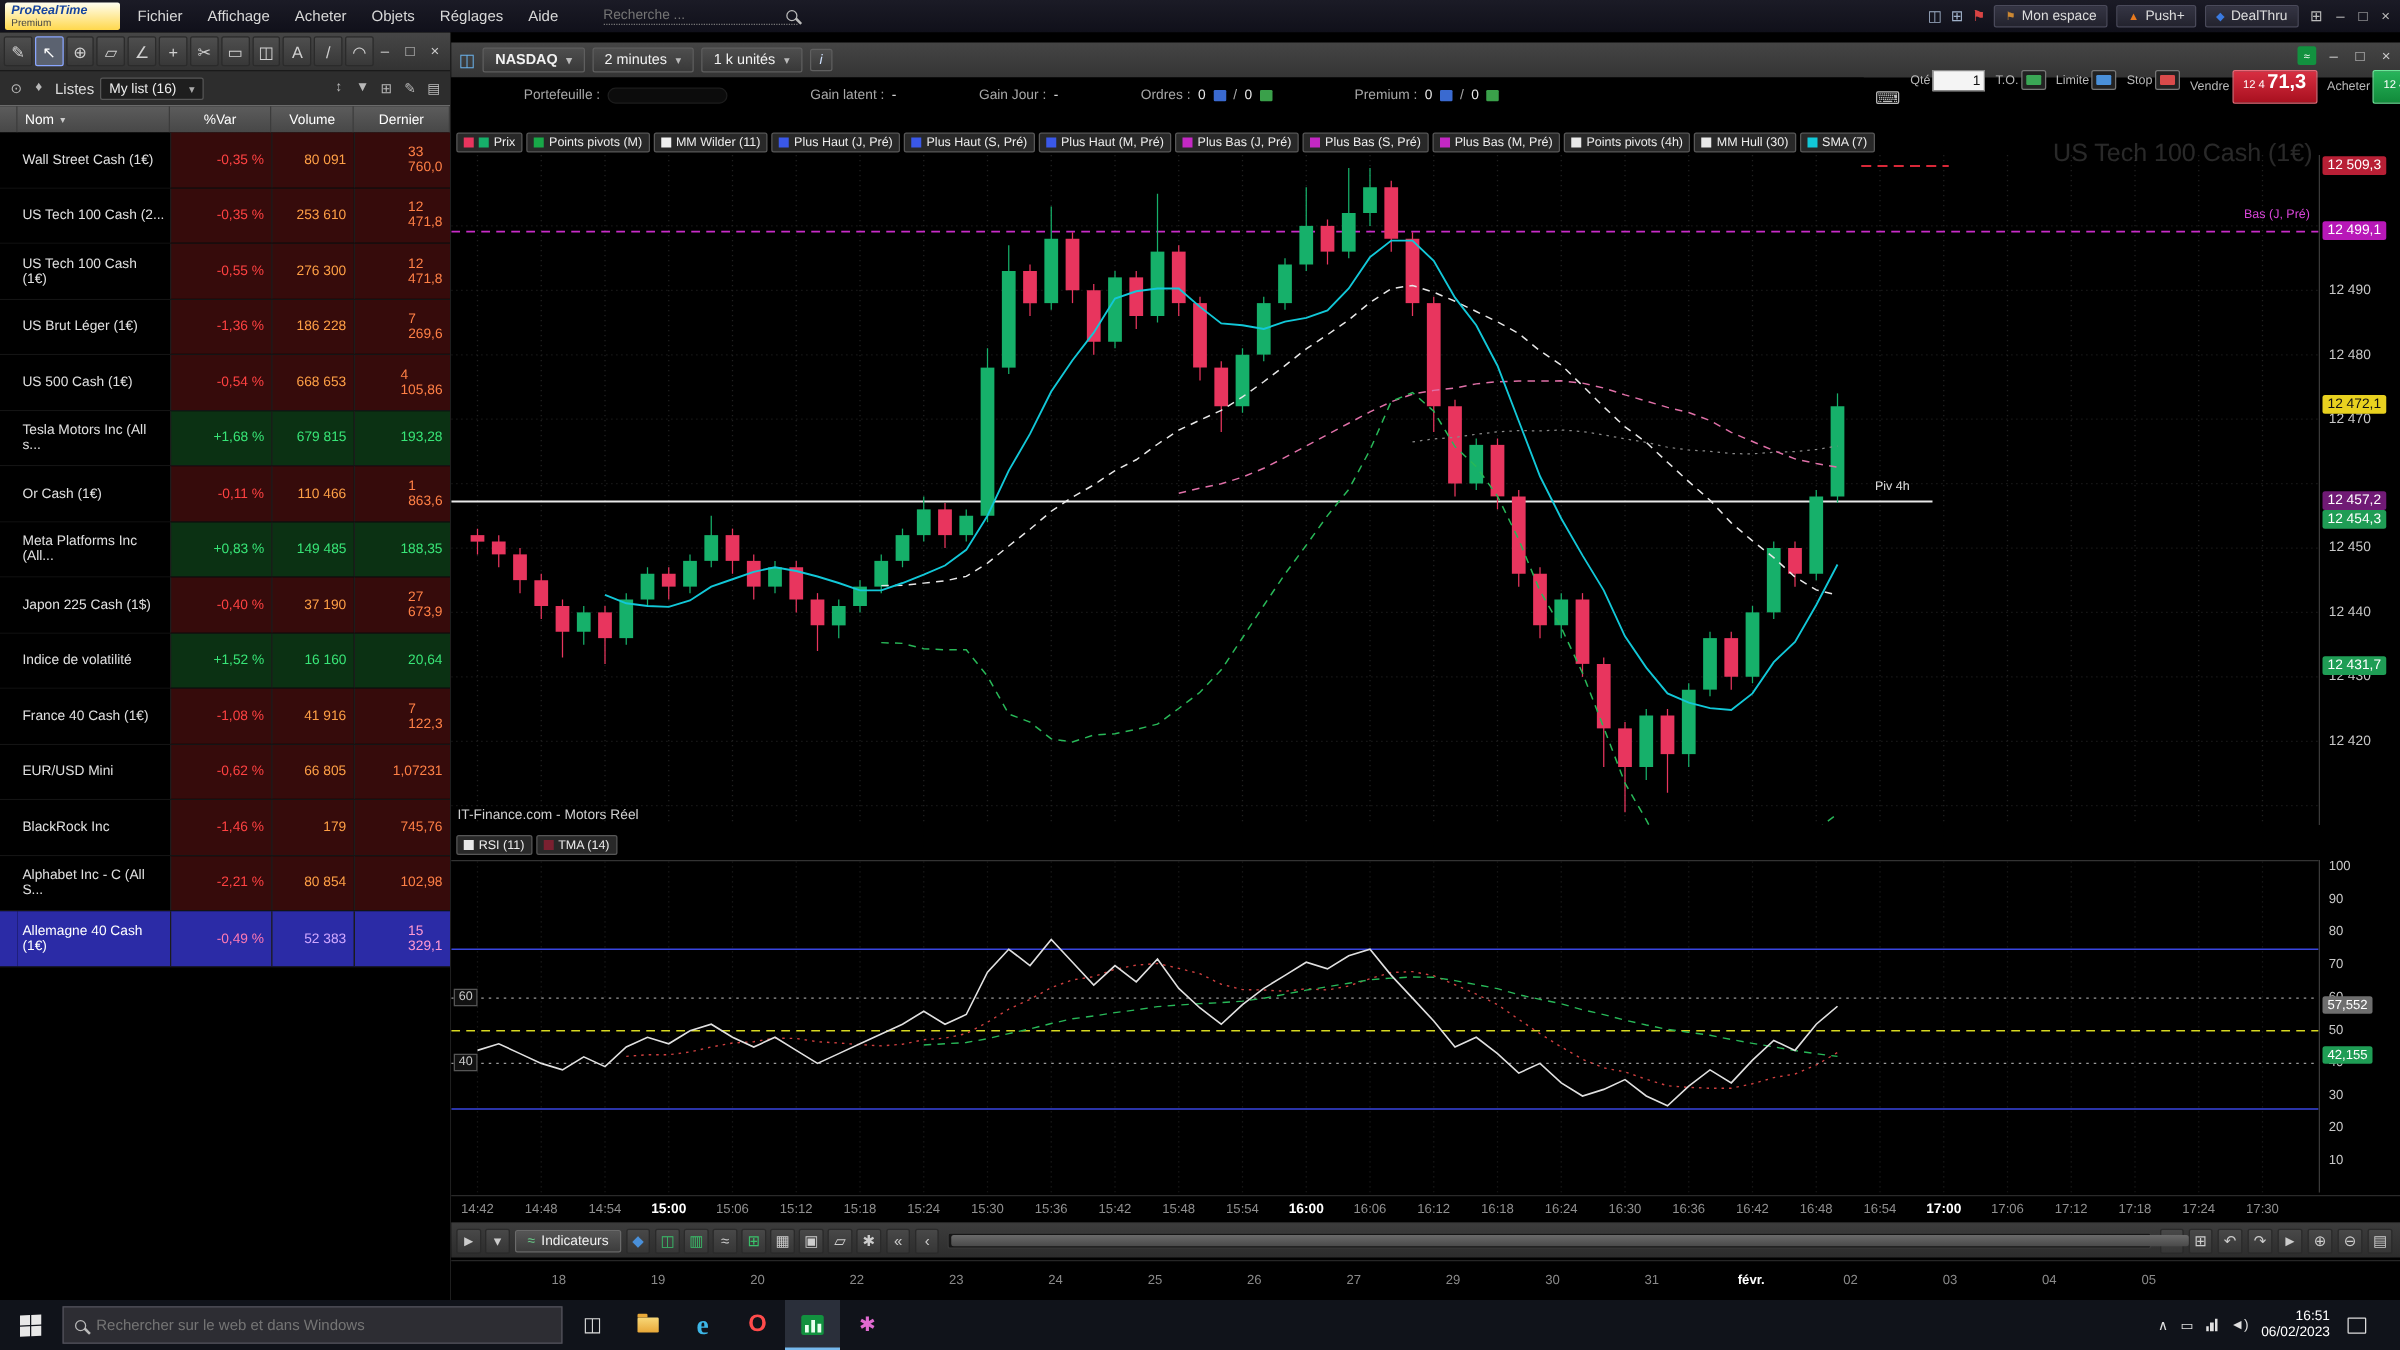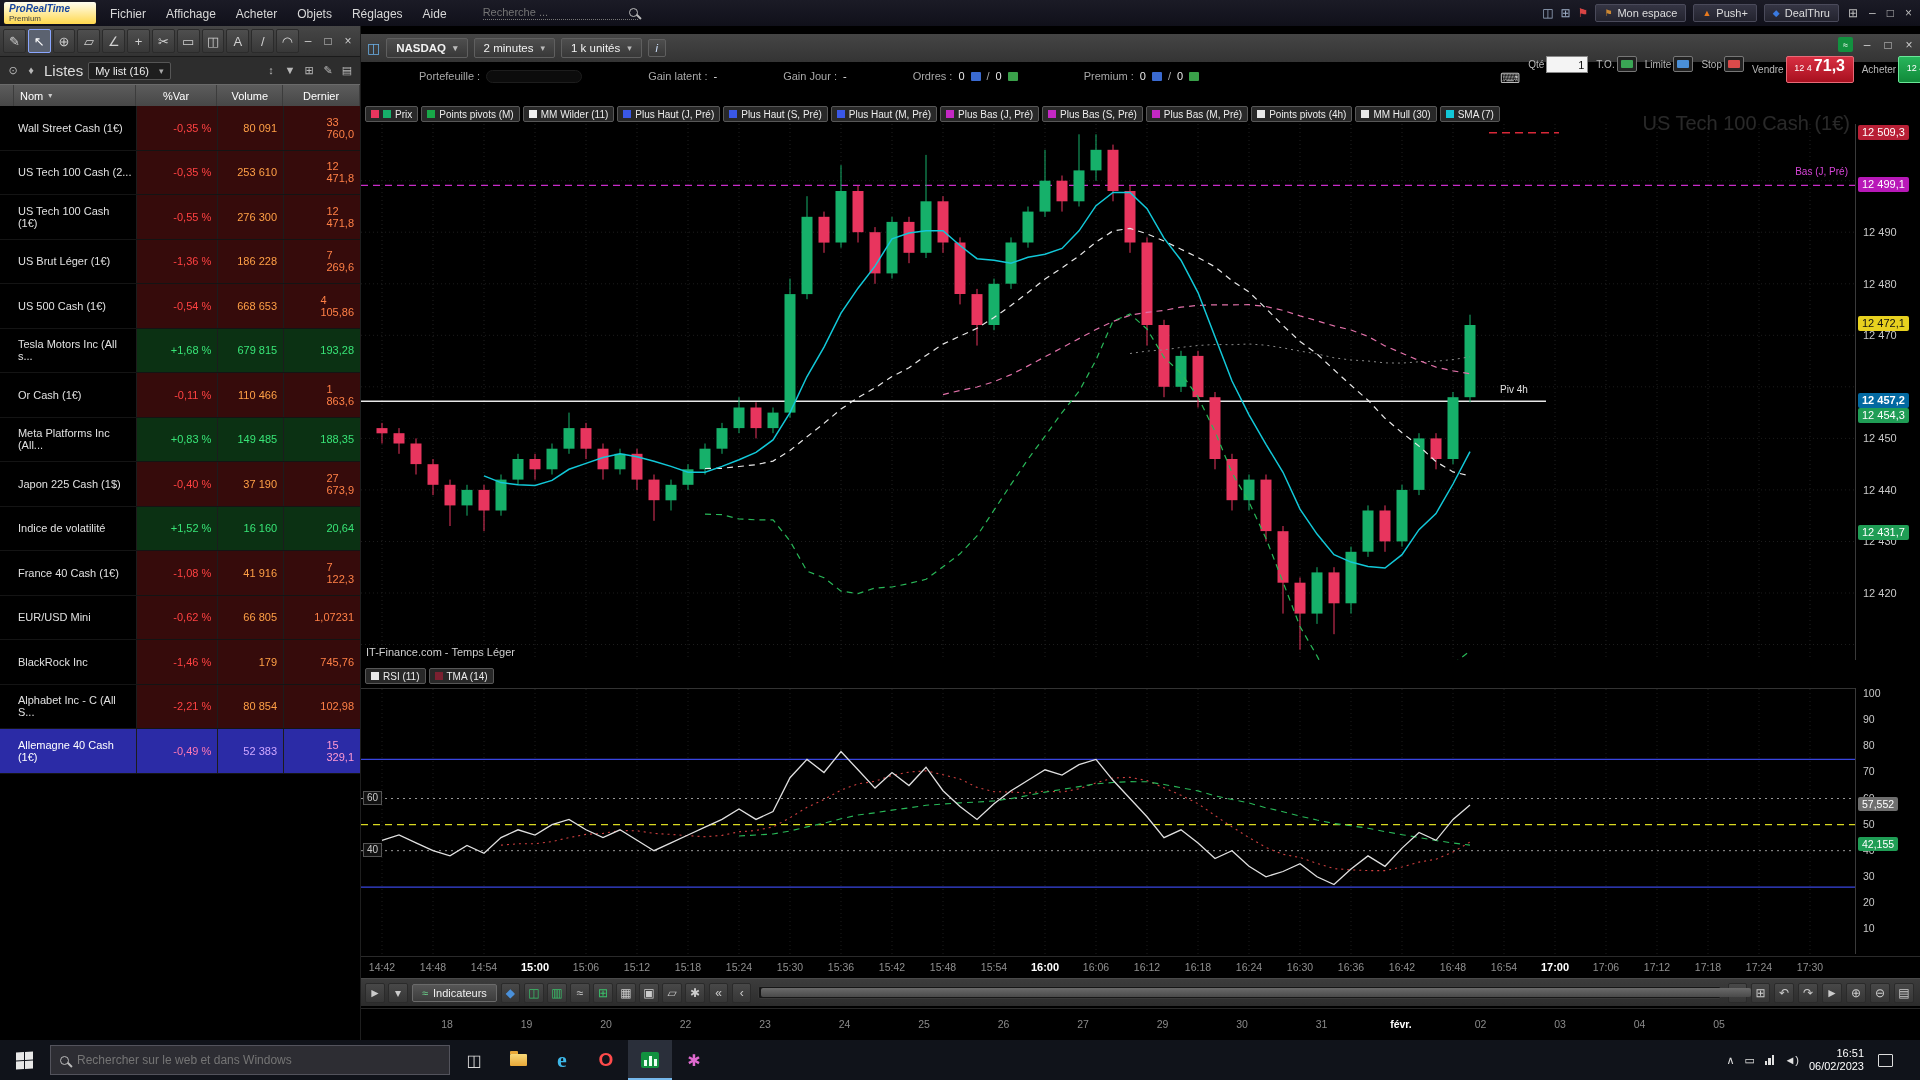--- a/index.html
+++ b/index.html
@@ -40,21 +40,21 @@
   .tool { width:24px; height:24px; display:flex; align-items:center; justify-content:center;
     color:#d0d0d0; font-size:13px; background:linear-gradient(#4e4e4e,#383838);
     border:1px solid #2b2b2b; border-radius:2px; }
   .tool.active { background:#5b6270; border:1px solid #8aa6ff; color:#fff; }
   #tools-row .win-ctl { margin-left:auto; display:flex; gap:6px; padding-right:2px; }
   .win-glyph { color:#ccc; font-size:12px; width:14px; text-align:center; }
 
   #listes-row { height:28px; background:#2d2d2d; border-top:1px solid #1a1a1a;
     display:flex; align-items:center; gap:5px; padding:0 5px; }
   .small-ic { color:#b8b8b8; font-size:11px; width:16px; text-align:center; }
-  #listes-label { font-size:15px; color:#ddd; }
+  #listes-label { font-size:12px; color:#ddd; }
   .dd { display:flex; align-items:center; gap:10px; background:#1e1e1e; border:1px solid #565656;
     color:#eee; font-size:11px; padding:2px 6px; border-radius:2px; }
   .dd .arr { color:#aaa; font-size:9px; }
   #listes-icons { margin-left:auto; display:flex; gap:3px; }
 
   #wl-header { height:22px; background:linear-gradient(#5c5c5c,#474747); display:flex;
     align-items:center; font-size:11px; color:#fff; border-top:1px solid #6a6a6a; }
   .wh { border-right:1px solid #3c3c3c; height:100%; display:flex; align-items:center;
     justify-content:center; }
   .wh.name { justify-content:flex-start; padding-left:6px; gap:5px; }
@@ -730,28 +730,28 @@
         <div class="ptick" style="top: 102.231px;">12 490</div>
         <div class="ptick" style="top: 153.769px;">12 480</div>
         <div class="ptick" style="top: 205.308px;">12 470</div>
         <div class="ptick" style="top: 308.385px;">12 450</div>
         <div class="ptick" style="top: 359.923px;">12 440</div>
         <div class="ptick" style="top: 411.462px;">12 430</div>
         <div class="ptick" style="top: 463px;">12 420</div>
         <div class="pchip" style="top: 0.761538px; background: rgb(184, 31, 53); color: rgb(255, 255, 255);">12 509,3</div>
         <div class="pchip" style="top: 53.3308px; background: rgb(184, 24, 184); color: rgb(255, 255, 255);">12 499,1</div>
         <div class="pchip" style="top: 192.485px; background: rgb(232, 209, 31); color: rgb(17, 17, 17);">12 472,1</div>
-        <div class="pchip" style="top: 269.277px; background: #0369a1; color: rgb(255, 255, 255); font-weight: bold;">12 457,2</div>
+        <div class="pchip" style="top: 269.277px; background: #701a75; color: rgb(255, 255, 255);">12 457,2</div>
         <div class="pchip" style="top: 284.223px; background: rgb(31, 157, 85); color: rgb(255, 255, 255);">12 454,3</div>
         <div class="pchip" style="top: 400.7px; background: rgb(31, 157, 85); color: rgb(255, 255, 255);">12 431,7</div>
       </div>
     <div id="watermark">US Tech 100 Cash (1€)</div>
     <div id="piv-label">Piv 4h</div>
     <div id="bas-label">Bas (J, Pré)</div>
-    <div id="credit">IT-Finance.com - Temps Léger</div>
+    <div id="credit">IT-Finance.com - Motors Réel</div>
 
     <div id="rsi-chips">
         <span class="chip">
           <span class="sq" style="background: rgb(232, 232, 232);"></span>
           <span>RSI (11)</span>
         </span>
         <span class="chip">
           <span class="sq" style="background: rgb(122, 32, 48);"></span>
           <span>TMA (14)</span>
         </span>

